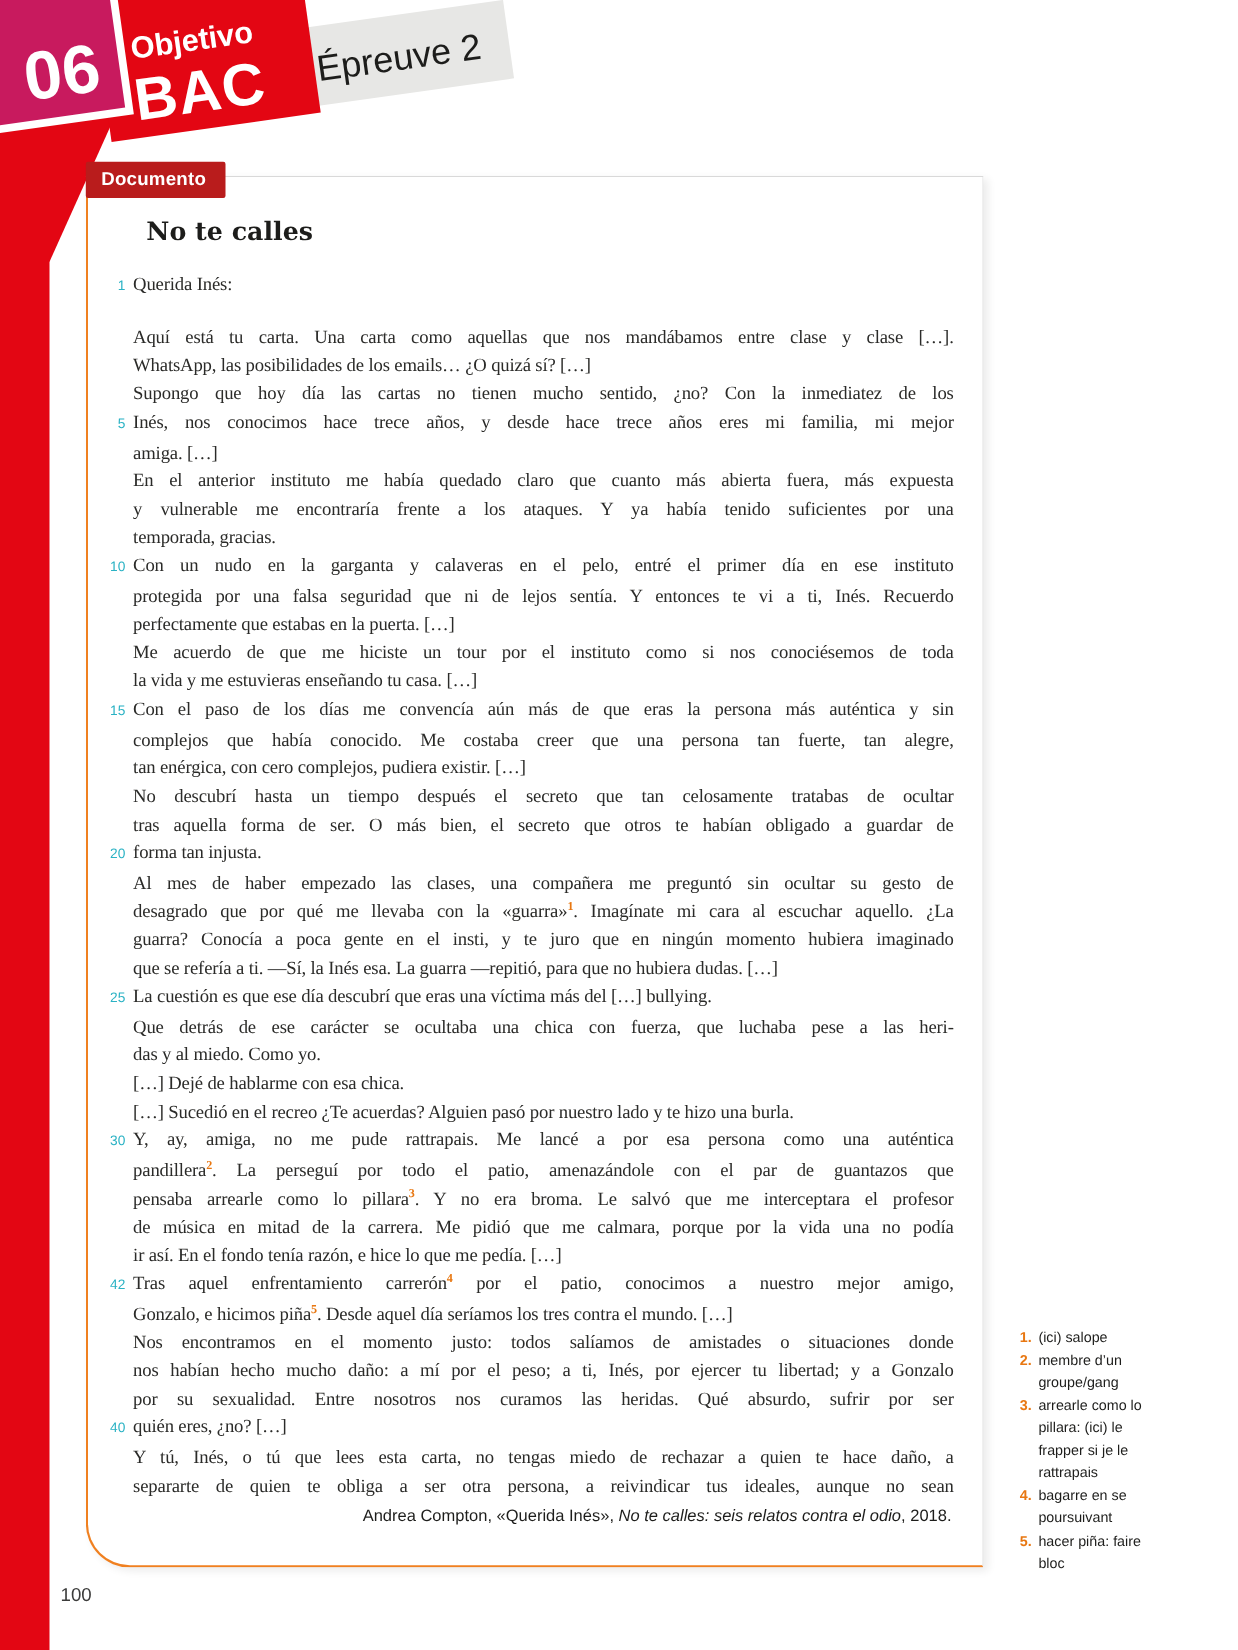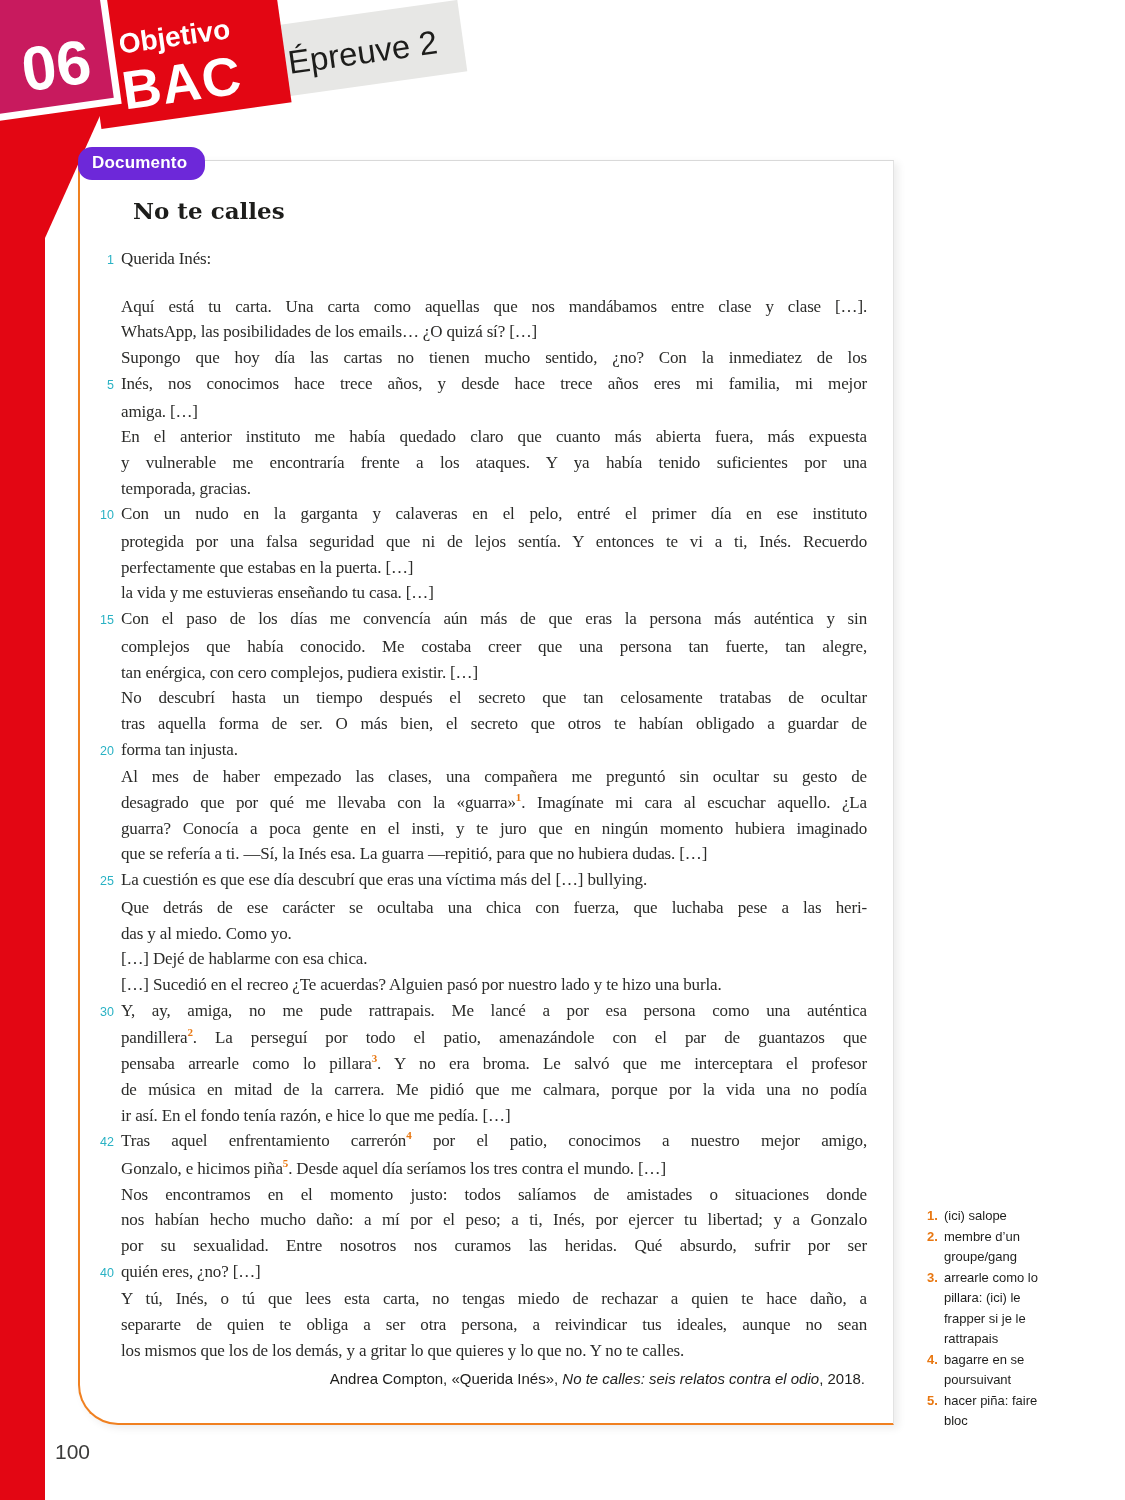--- a/index.html
+++ b/index.html
@@ -4,22 +4,22 @@
 <style>
   html,body{margin:0;padding:0;}
   body{
     width:1125px;height:1500px;position:relative;overflow:hidden;
     background:#ffffff;font-family:"Liberation Sans",sans-serif;
   }
   
   #bg-svg{position:absolute;left:0;top:0;pointer-events:none;}
   .doc-tab{
     position:absolute;left:78px;top:147px;z-index:5;
-    background:#6d28d9;color:#fff;font-weight:bold;font-size:17px;
-    padding:6px 18px 7px 14px;border-radius:14px;letter-spacing:.2px;
+    background:#b91c1c;color:#fff;font-weight:bold;font-size:17px;
+    padding:6px 18px 7px 14px;border-radius:2px;letter-spacing:.2px;
   }
   
   .doc-card{
     position:absolute;left:78px;top:160px;width:816px;height:1265px;z-index:2;
     background:#fff;
     border-top:1px solid #d9d9d9;
     border-right:1px solid #e2e2e2;
     border-left:2px solid #f08020;
     border-bottom:2px solid #f08020;
     border-bottom-left-radius:40px;
@@ -55,21 +55,21 @@
   .footnotes{
     position:absolute;left:927px;top:1206px;width:116px;z-index:2;
     font-size:13px;line-height:20.5px;color:#1d1d1b;
   }
   .fn{position:relative;padding-left:17px;}
   .fn .num{position:absolute;left:0;top:0;color:#e87711;font-weight:bold;}
   .fn .it{}
   
   .page-num{
     position:absolute;left:55px;top:1440px;z-index:2;
-    font-size:21px;color:#3c3c3b;
+    font-size:17px;color:#3c3c3b;
   }
 </style>
 </head>
 <body>
 
 <svg id="bg-svg" width="1125" height="1500" viewBox="0 0 1125 1500">
 
   <g transform="rotate(-8 360 55)">
     <rect x="262" y="14" width="202" height="72" fill="#e7e7e5"></rect>
     <text x="363" y="64" text-anchor="middle" font-family="Liberation Sans, sans-serif" font-size="33" fill="#1d1d1b">Épreuve 2</text>
@@ -138,20 +138,24 @@
       <div class="line-row">
         <span class="gutter"></span>
         <div class="btext jl">protegida por una falsa seguridad que ni de lejos sentía. Y entonces te vi a ti, Inés. Recuerdo</div>
       </div>
       <div class="line-row">
         <span class="gutter"></span>
         <div class="btext ll">perfectamente que estabas en la puerta. […]</div>
       </div>
       <div class="line-row">
         <span class="gutter"></span>
+        <div class="btext jl">Me acuerdo de que me hiciste un tour por el instituto como si nos conociésemos de toda</div>
+      </div>
+      <div class="line-row">
+        <span class="gutter"></span>
         <div class="btext ll">la vida y me estuvieras enseñando tu casa. […]</div>
       </div>
       <div class="line-row">
         <span class="gutter">15</span>
         <div class="btext jl">Con el paso de los días me convencía aún más de que eras la persona más auténtica y sin</div>
       </div>
       <div class="line-row">
         <span class="gutter"></span>
         <div class="btext jl">complejos que había conocido. Me costaba creer que una persona tan fuerte, tan alegre,</div>
       </div>
@@ -251,24 +255,20 @@
         <span class="gutter">40</span>
         <div class="btext ll">quién eres, ¿no? […]</div>
       </div>
       <div class="line-row">
         <span class="gutter"></span>
         <div class="btext jl">Y tú, Inés, o tú que lees esta carta, no tengas miedo de rechazar a quien te hace daño, a</div>
       </div>
       <div class="line-row">
         <span class="gutter"></span>
         <div class="btext jl">separarte de quien te obliga a ser otra persona, a reivindicar tus ideales, aunque no sean</div>
-      </div>
-      <div class="line-row">
-        <span class="gutter"></span>
-        <div class="btext ll">los mismos que los de los demás, y a gritar lo que quieres y lo que no. Y no te calles.</div>
       </div>
     </div>
   <div class="attribution">
     <span>Andrea Compton, «Querida Inés», </span><span class="it">No te calles: seis relatos contra el odio</span><span>, 2018.</span>
   </div>
 </div>
 
 <aside class="footnotes" id="footnotes">
     <div class="fn"><span class="num">1.</span><span class="it">(ici) salope</span></div>
     <div class="fn"><span class="num">2.</span><span class="it">membre d’un groupe/gang</span></div>

